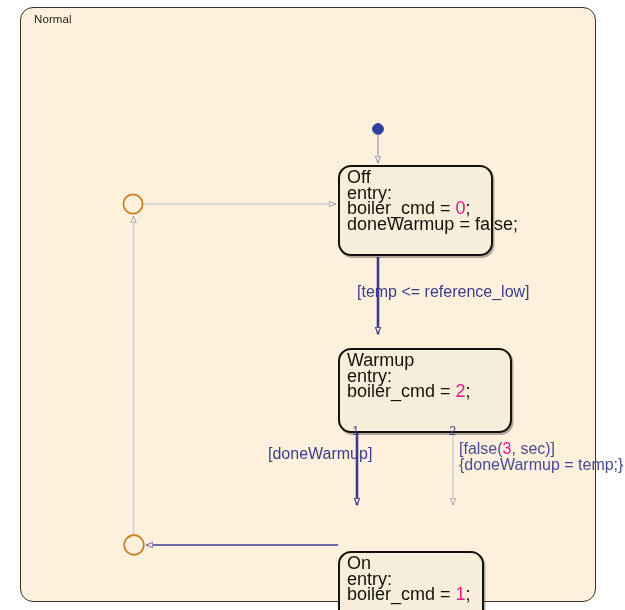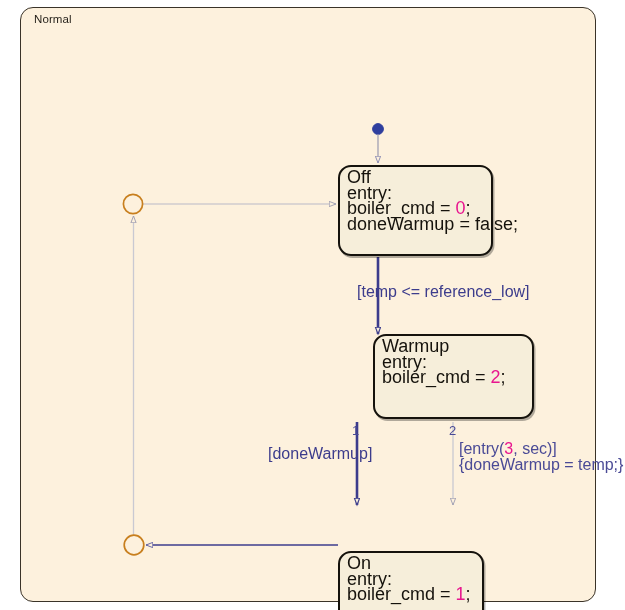--- a/index.html
+++ b/index.html
@@ -61,21 +61,21 @@
     top: 3px;
     right: 4px;
     font-size: 18px;
     line-height: 15.6px;
     color: #15120c;
     white-space: pre;
   }
   .lit { color: #e8168f; }
 
   #state-off    { left: 338px; top: 165px; width: 155px; height: 91px; }
-  #state-warmup { left: 338px; top: 334px; width: 161px; height: 85px; margin-left: 35px; }
+  #state-warmup { left: 338px; top: 348px; width: 174px; height: 85px; }
   #state-on     { left: 338px; top: 507px; width: 146px; height: 84px; margin-top: 44px; }
 
   
   .tlabel {
     position: absolute;
     font-size: 16px;
     line-height: 16px;
     color: #4a4a96;
     white-space: pre;
   }
@@ -168,21 +168,21 @@
   <div class="state" id="state-on">
     <div class="state-text"><span>On</span>
 <span>entry:</span>
 <span>boiler_cmd = </span><span class="lit">1</span><span>;</span></div>
   </div>
 
   <span class="tlabel strong" id="lbl-temp-low">[temp &lt;= reference_low]</span>
 
   <span class="tlabel strong" id="lbl-donewarmup">[doneWarmup]</span>
 
-  <span class="tlabel" id="lbl-after"><span>[entry(</span><span class="lit">3</span><span>, sec)]</span></span>
+  <span class="tlabel" id="lbl-after"><span>[false(</span><span class="lit">3</span><span>, sec)]</span></span>
 
   <span class="tlabel" id="lbl-after2">{doneWarmup = temp;}</span>
 
 
   <span class="prio" id="prio-1">1</span>
   <span class="prio" id="prio-2">2</span>
 
 </div>
 
 </body></html>

